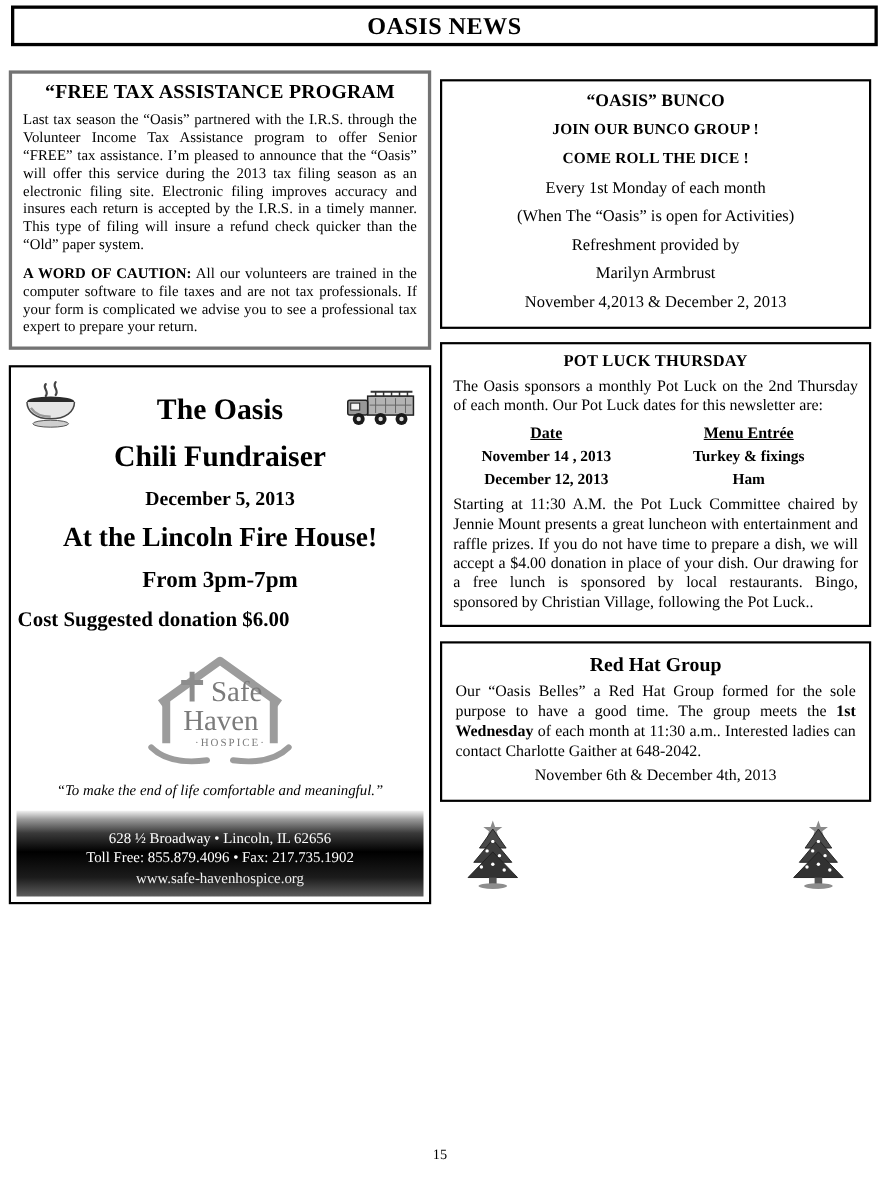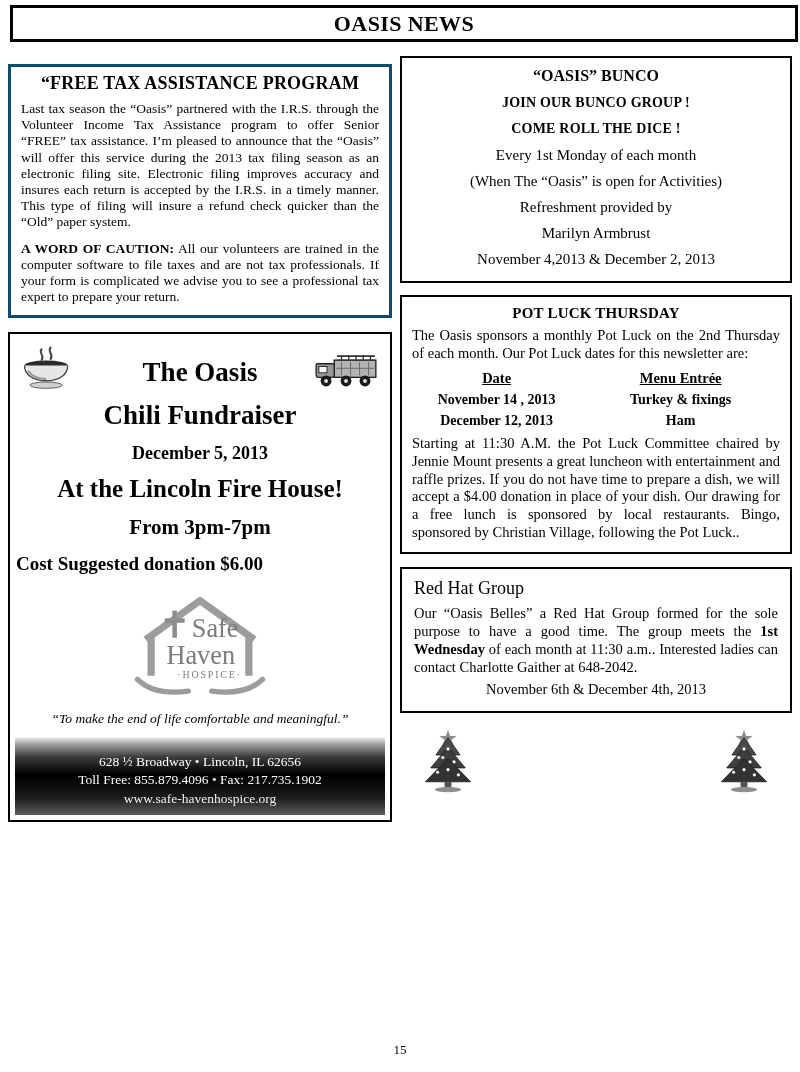--- a/index.html
+++ b/index.html
@@ -6,24 +6,24 @@
   html,body { background:#e9e9e9; }
   body { font-family:"Liberation Serif","DejaVu Serif",serif; color:#000; }
   .page { position:relative; width:800px; height:1072px; margin:0 auto; background:#fff; overflow:hidden; }
 
   
   .header-box { position:absolute; top:5px; left:10px; width:788px; height:37px;
     border:3px solid #000; display:flex; align-items:center; justify-content:center; background:#fff; }
   .header-title { font-size:22px; font-weight:bold; letter-spacing:.4px; }
 
   .col-left  { position:absolute; top:64px; left:8px;   width:384px; }
-  .col-right { position:absolute; top:56px; left:400px; width:392px; }
-
-  
-  .tax-box { border:3px solid #0c4a6e; padding:6px 10px 10px; background:#fff; }
+  .col-right { position:absolute; top:72px; left:400px; width:392px; }
+
+  
+  .tax-box { border:3px solid #737373; padding:6px 10px 10px; background:#fff; }
   .tax-title { text-align:center; font-size:18px; font-weight:bold; margin-bottom:7px; letter-spacing:.2px; }
   .tax-box p { font-size:13.5px; line-height:1.2; text-align:justify; margin-bottom:10px; }
   .tax-box p:last-child { margin-bottom:0; }
   .caution-label { font-weight:bold; }
 
   
   .chili-box { border:2px solid #000; margin-top:14px; padding-top:14px; text-align:center; background:#fff; }
   .chili-header { position:relative; height:48px; display:flex; align-items:center; justify-content:center; }
   .bowl-icon  { position:absolute; left:10px;  top:-2px; }
   .truck-icon { position:absolute; right:12px; top:4px; }
@@ -52,21 +52,21 @@
   .potluck-intro { font-size:14.5px; line-height:1.22; text-align:justify; }
   .pl-table { margin:8px 0 6px; }
   .pl-row { display:flex; font-weight:bold; font-size:14px; margin-bottom:5px; }
   .pl-c1 { width:46%; text-align:center; }
   .pl-c2 { width:54%; text-align:center; }
   .pl-head .pl-c1 span, .pl-head .pl-c2 span { text-decoration:underline; font-size:14.5px; }
   .potluck-body { font-size:14.5px; line-height:1.22; text-align:justify; }
 
   
   .redhat-box { border:2px solid #000; margin-top:13px; padding:9px 12px 13px; background:#fff; }
-  .redhat-title { text-align:left; font-size:18px; font-weight:normal; margin-bottom:5px; }
+  .redhat-title { text-align:center; font-size:18px; font-weight:bold; margin-bottom:5px; }
   .redhat-body { font-size:14.5px; line-height:1.25; text-align:justify; }
   .redhat-bold { font-weight:bold; }
   .redhat-dates { text-align:center; font-size:14.5px; margin-top:5px; }
 
   .trees { display:flex; justify-content:space-between; padding:16px 22px 0; }
 
   .page-number { position:absolute; bottom:14px; left:0; width:100%; text-align:center; font-size:13px; }
 </style>
 </head>
 <body>

